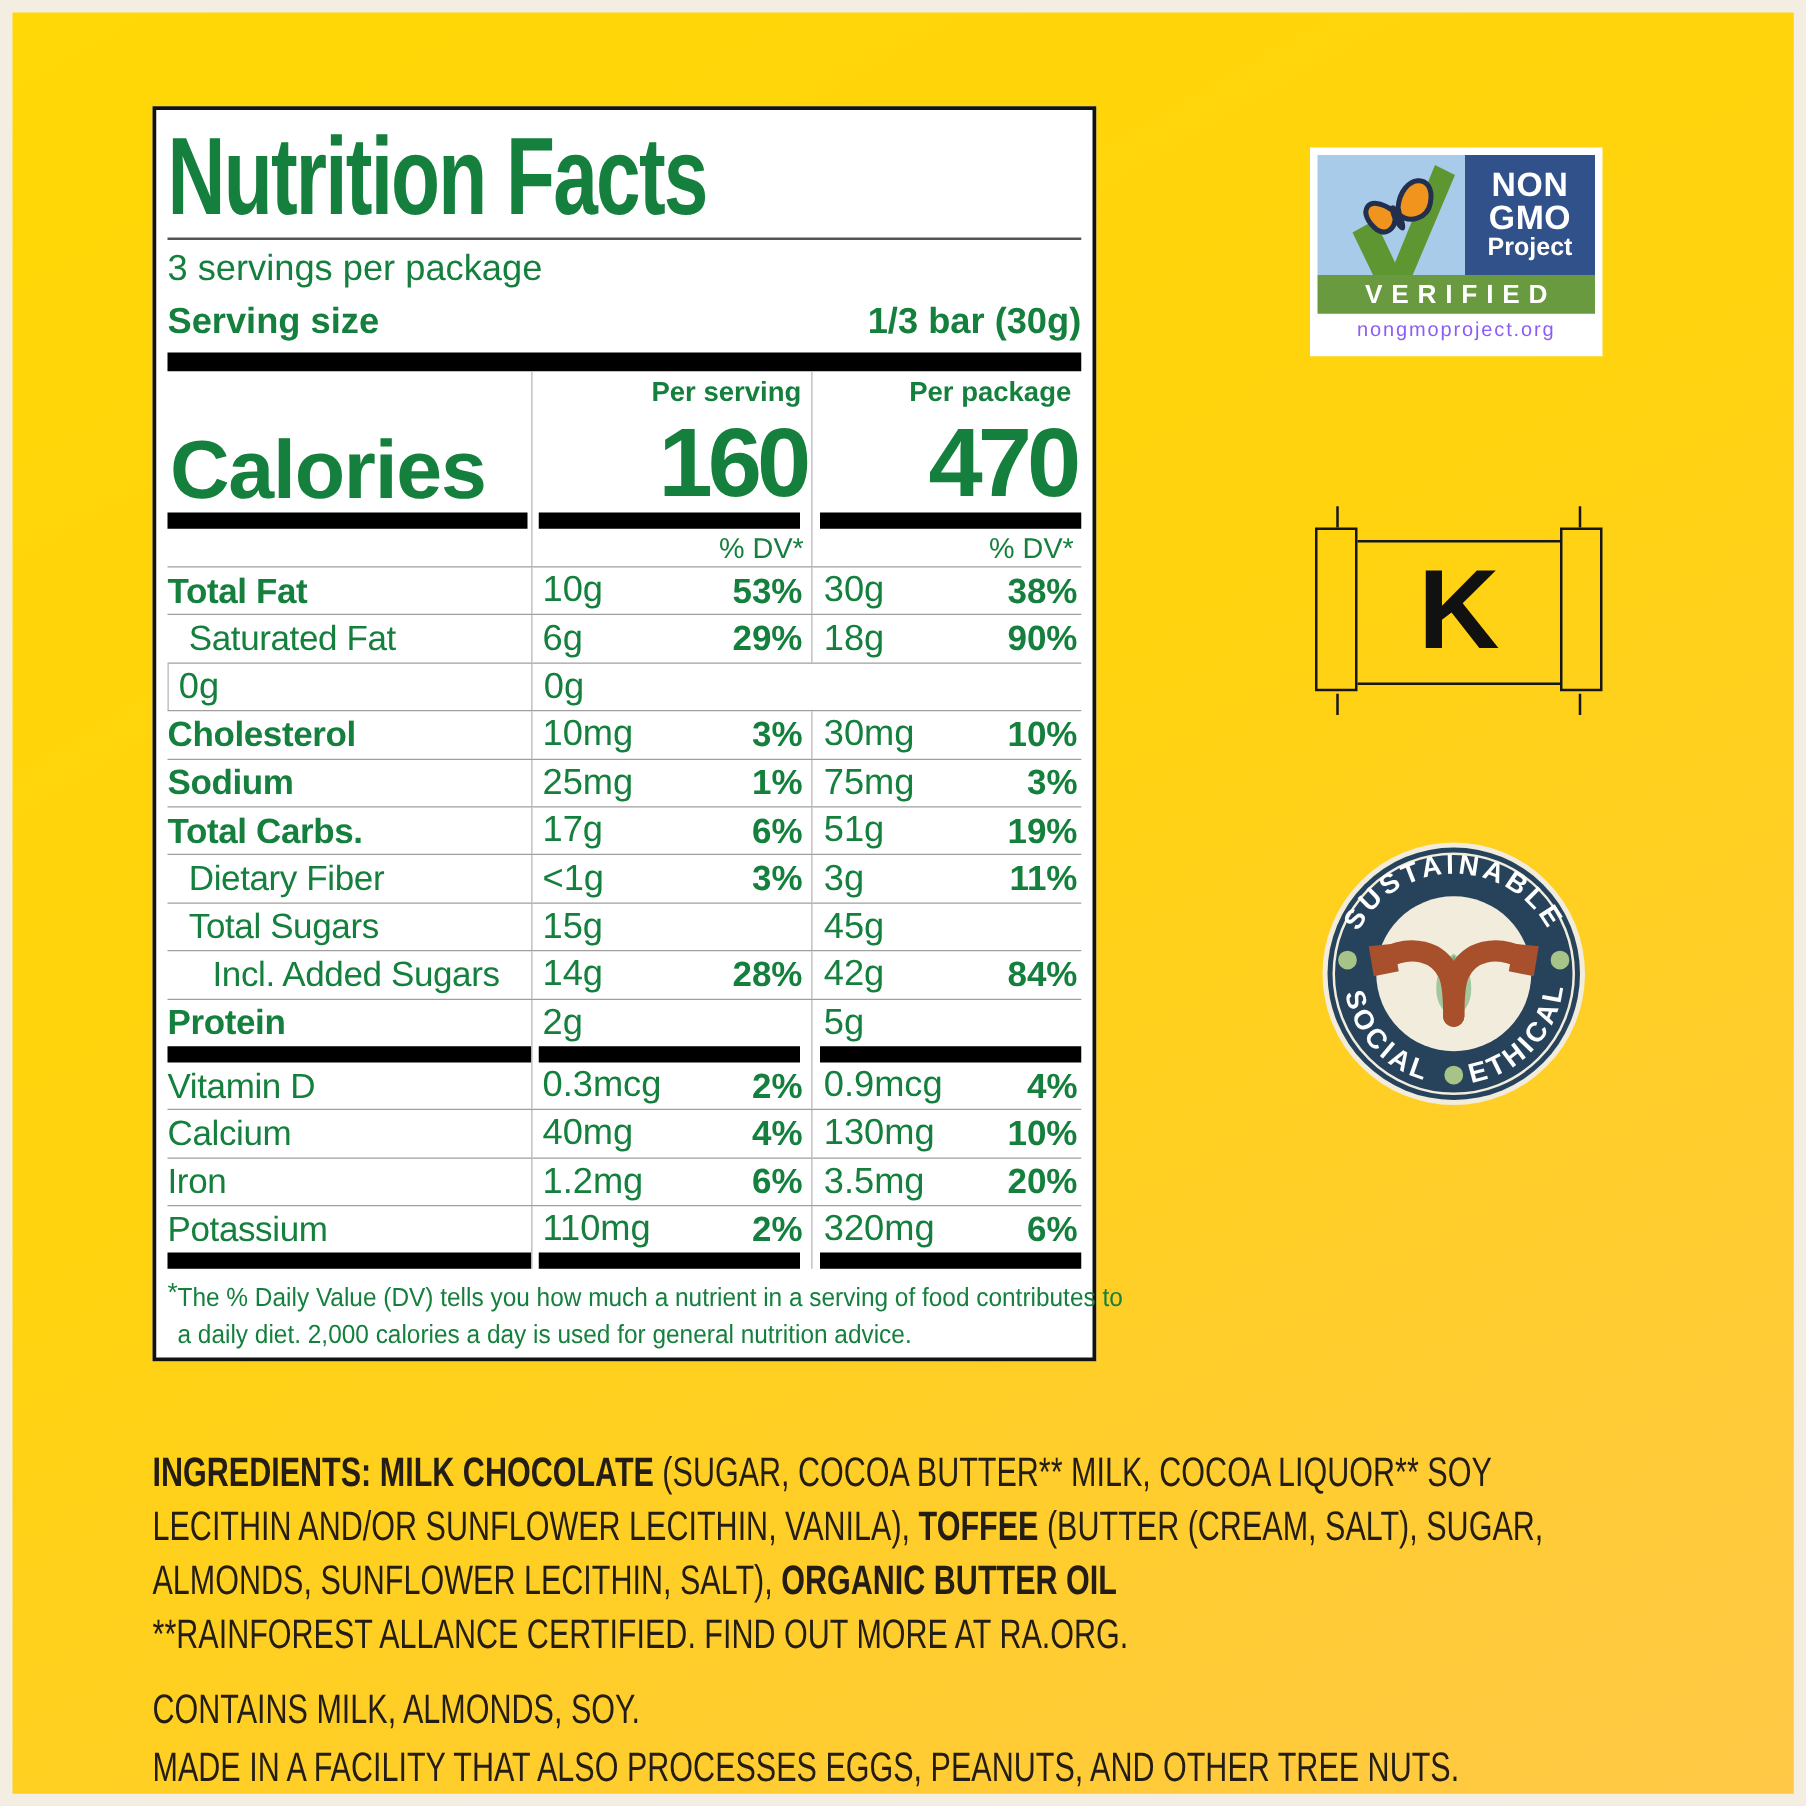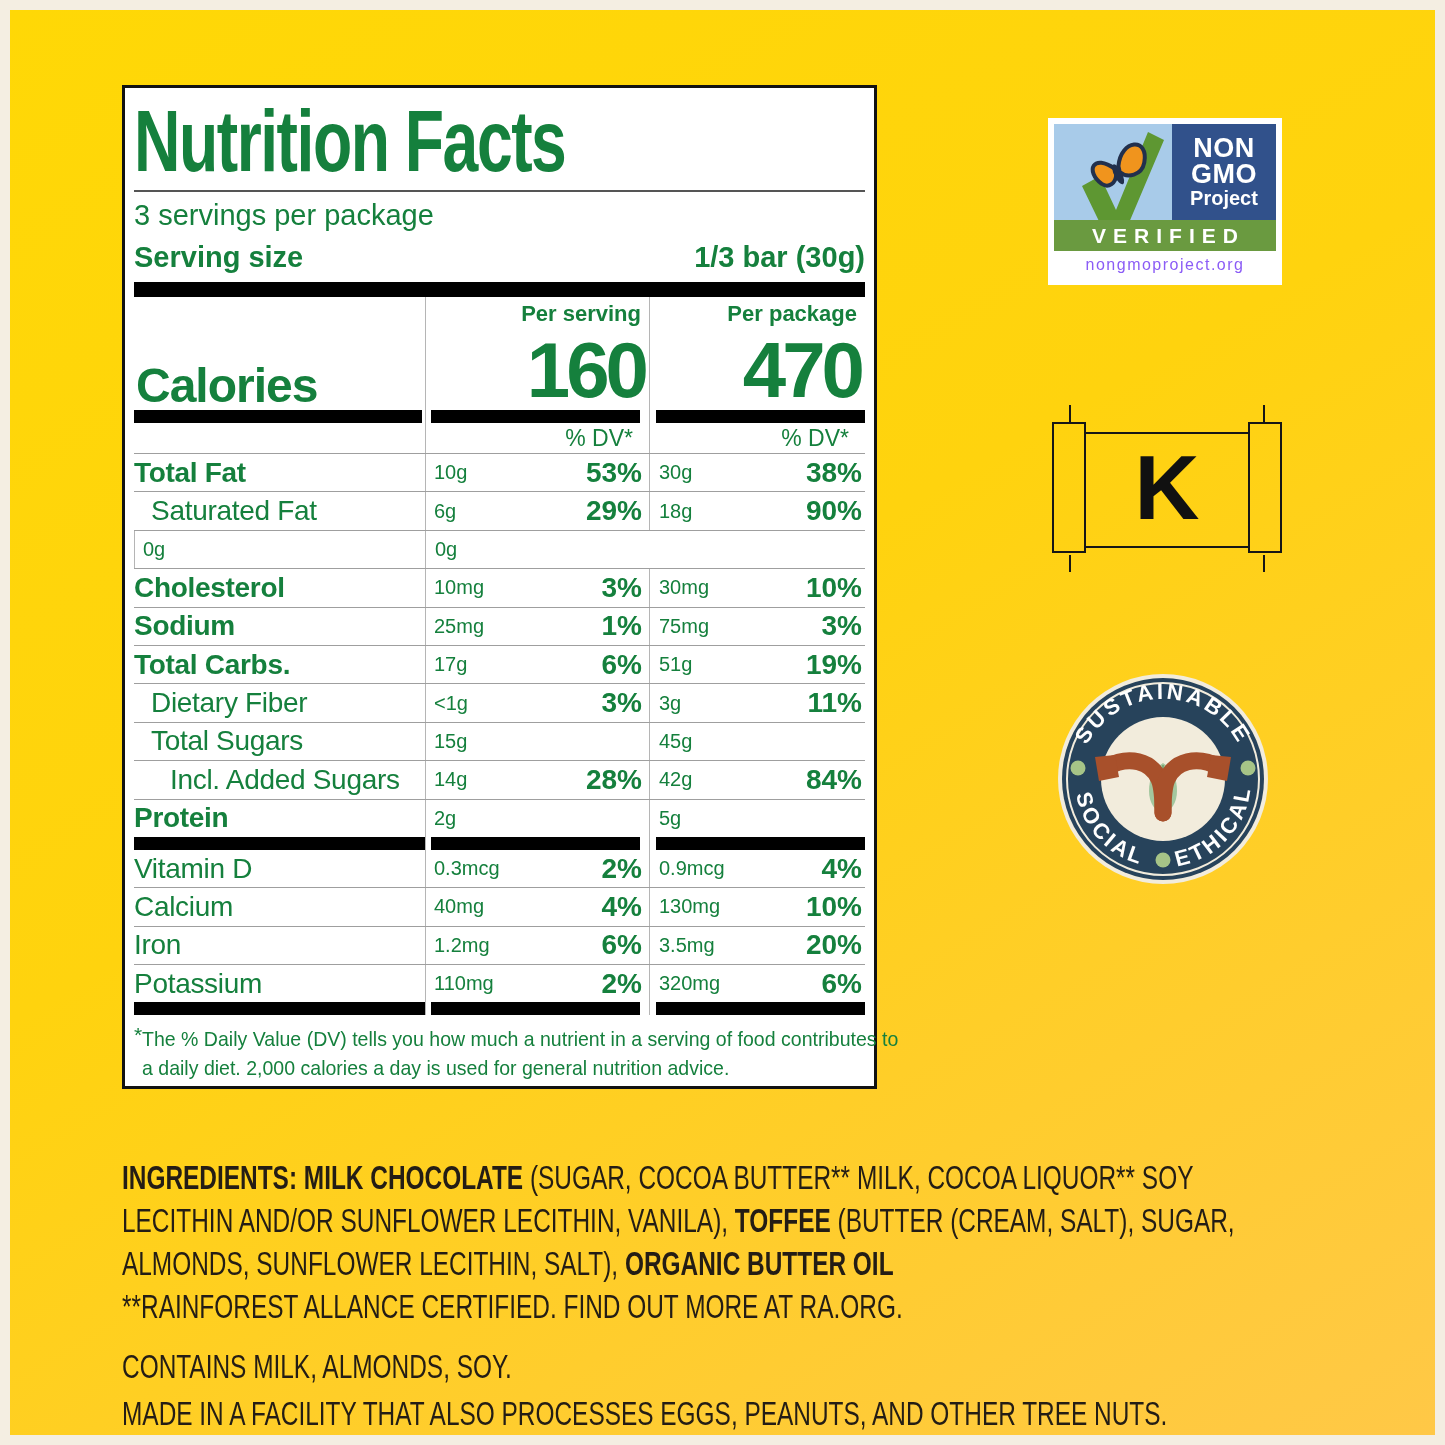--- a/index.html
+++ b/index.html
@@ -27,39 +27,39 @@
   }
   .rule{border-top:2px solid #555;}
   .servings{font-size:29px;line-height:40px;padding-top:3px;}
   .ss-row{display:flex;justify-content:space-between;font-weight:700;font-size:29px;line-height:44px;}
   .thickbar{height:15px;background:#000;margin-top:3px;}
 
   .grid3{display:grid;grid-template-columns:291px 224px 1fr;}
   .cal{position:relative;height:156px;border-bottom:1px solid #9f9f9f;}
   .cal .col{position:relative;}
   .cal .c2col,.cal .c3col{border-left:1px solid #b5b5b5;}
-  .cal-word{position:absolute;left:2px;bottom:40px;font-weight:700;font-size:48px;letter-spacing:-1px;}
+  .cal-word{position:absolute;left:2px;bottom:40px;font-weight:700;font-size:66px;letter-spacing:-1px;}
   .cal-head{position:absolute;top:4px;right:8px;font-weight:700;font-size:22px;}
   .cal-num{position:absolute;bottom:44px;right:4px;font-weight:700;font-size:78px;letter-spacing:-4px;line-height:78px;}
   .cal-bar{position:absolute;bottom:30px;height:13px;background:#000;}
   .c1bar{left:0;right:3px;}
   .c2bar{left:5px;right:9px;}
   .c3bar{left:6px;right:0;}
-  .dvh{position:absolute;bottom:1px;right:16px;font-size:23px;}
+  .dvh{position:absolute;bottom:1px;right:6px;font-size:23px;}
 
   .row{display:grid;grid-template-columns:291px 224px 1fr;min-height:37.4px;align-items:stretch;}
   .row.sep{border-top:1px solid #9f9f9f;}
   .row .n{display:flex;align-items:center;font-size:28px;letter-spacing:-.3px;}
   .row .n.b{font-weight:700;}
   .row .ind1{padding-left:17px;}
   .row .ind2{padding-left:36px;}
   .row .vc{display:flex;align-items:center;justify-content:space-between;border-left:1px solid #b5b5b5;}
   .row .c2{padding:0 7px 0 8px;}
   .row .c3{padding:0 3px 0 9px;}
-  .row .amt{font-size:20px;}
+  .row .amt{font-size:29px;}
   .row .dv{font-size:28px;font-weight:700;}
   .row.tbar{min-height:13px;}
   .row.tbar .bseg{background:#000;height:13px;}
   .row.tbar .g2{margin-left:5px;margin-right:9px;}
   .row.tbar .g3{margin-left:6px;}
   .row.tbar .vc{border-left:1px solid #b5b5b5;padding:0;display:block;}
 
   .footnote{display:flex;padding-top:9px;font-size:21px;}
   .fn-marker{flex:0 0 auto;line-height:29px;transform:translateY(-4px);}
   .fn-lines{line-height:29px;transform:scaleX(.93);transform-origin:left top;white-space:nowrap;}

